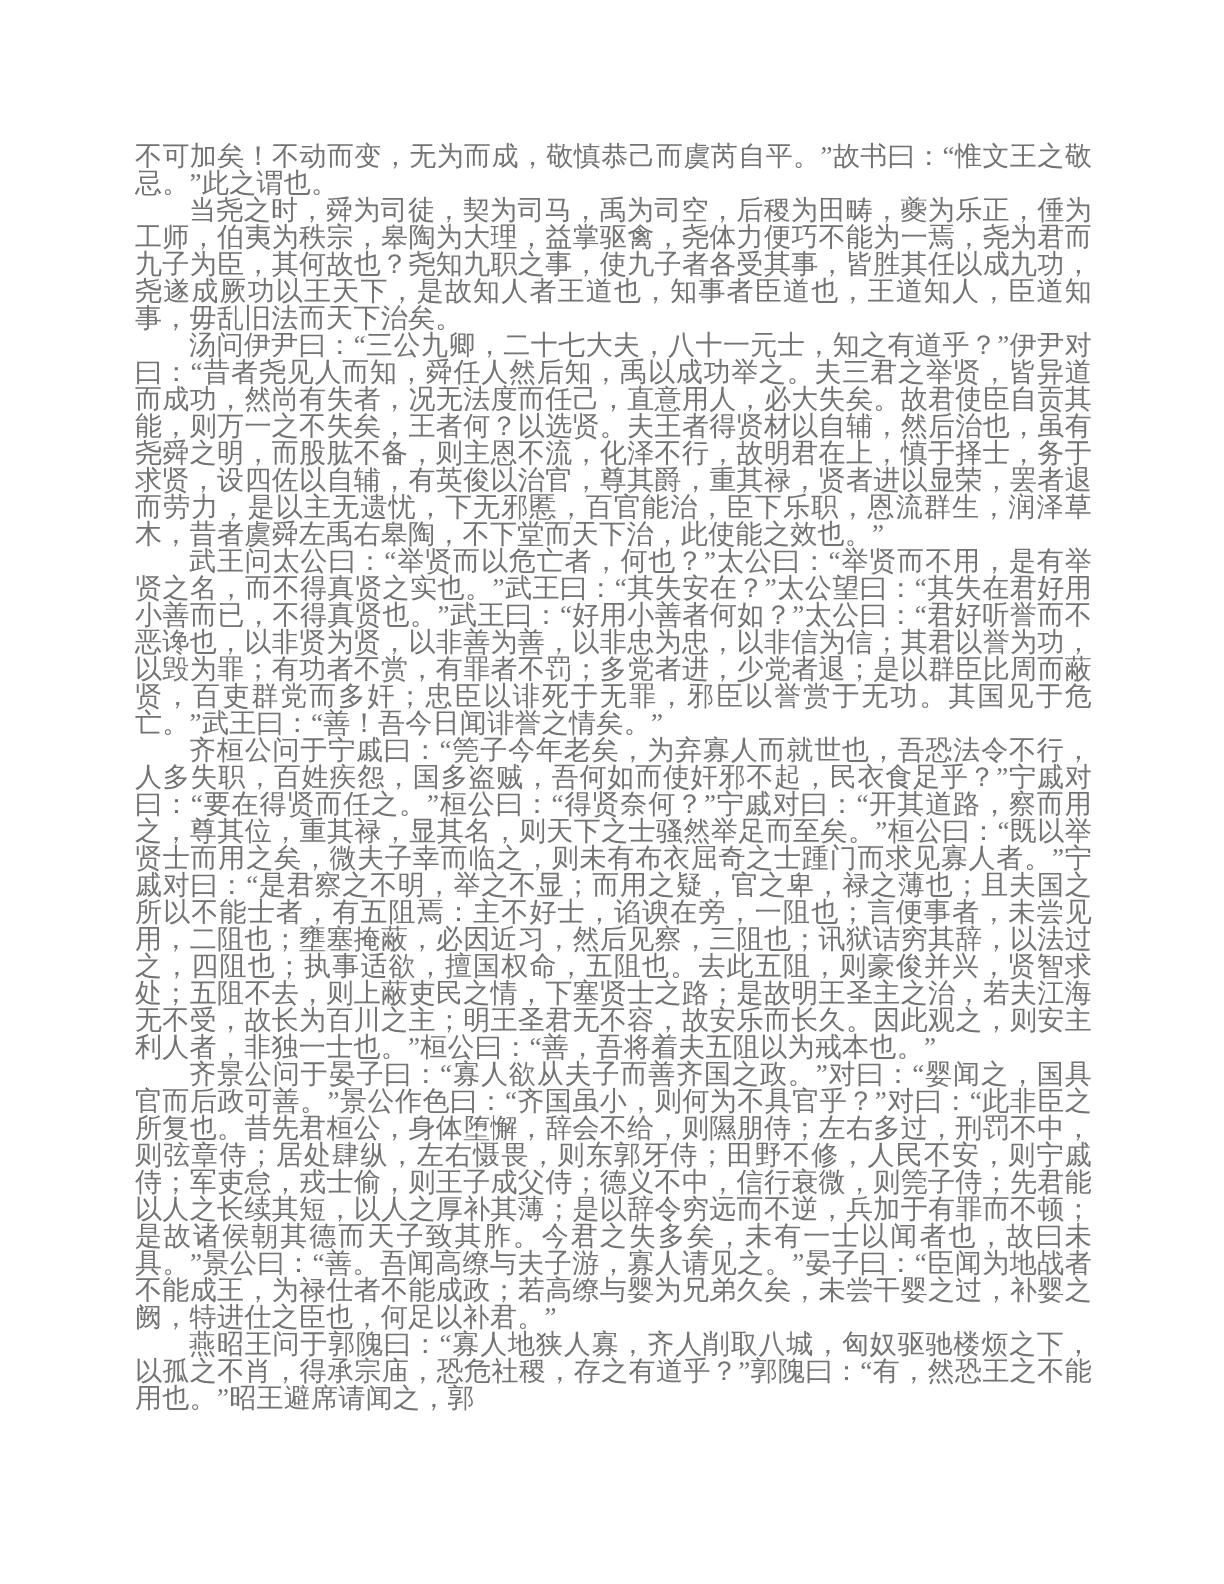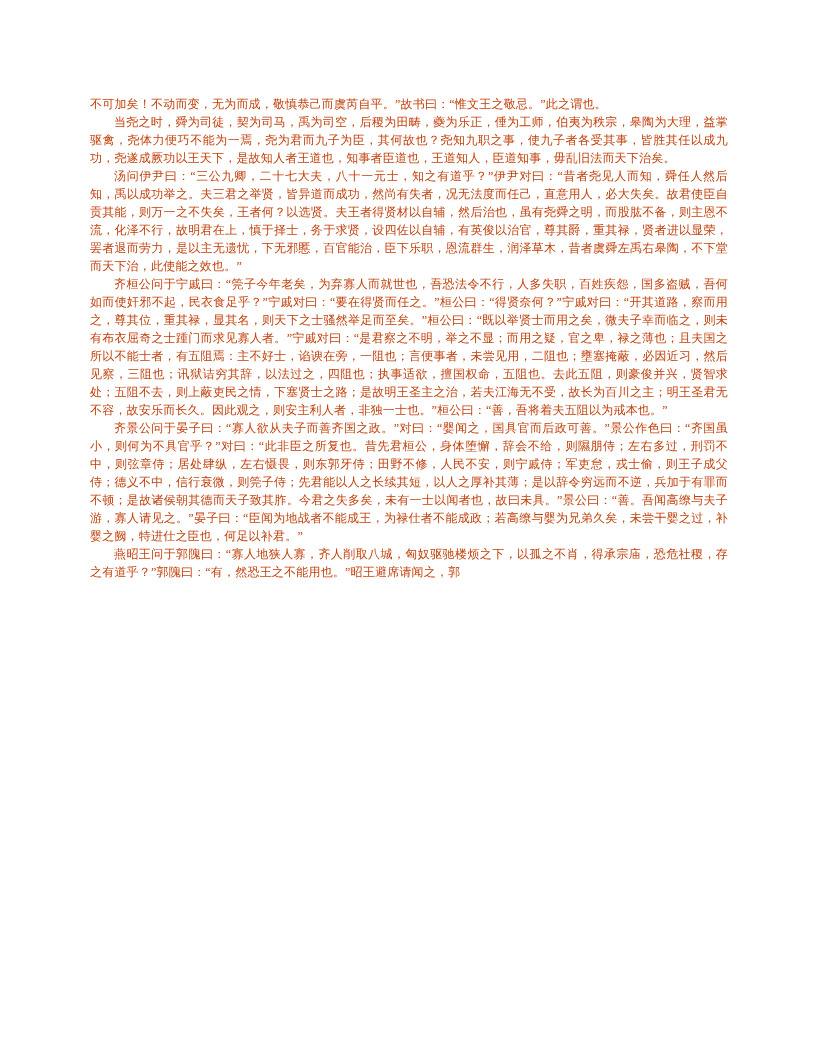--- a/index.html
+++ b/index.html
@@ -13,22 +13,22 @@
     height: 1056px;
     background: #ffffff;
     overflow: hidden;
     font-family: "Liberation Serif", "DejaVu Serif", serif;
   }
   .text-block {
     position: absolute;
     left: 90px;
     top: 95px;
     width: 638px;
-    color: #c2410c;
-    font-size: 12px;
+    color: #737373;
+    font-size: 18px;
     line-height: 18px;
     text-align: justify;
     text-justify: inter-ideograph;
     letter-spacing: 0.2px;
     word-break: break-all;
   }
   .para {
     margin: 0;
     padding: 0;
     text-indent: 2em;
@@ -38,17 +38,18 @@
   }
 </style>
 </head>
 <body>
 
 <div class="page">
   <div class="text-block">
     <p class="para continuation">不可加矣！不动而变，无为而成，敬慎恭己而虞芮自平。”故书曰：“惟文王之敬忌。”此之谓也。</p>
     <p class="para">当尧之时，舜为司徒，契为司马，禹为司空，后稷为田畴，夔为乐正，倕为工师，伯夷为秩宗，皋陶为大理，益掌驱禽，尧体力便巧不能为一焉，尧为君而九子为臣，其何故也？尧知九职之事，使九子者各受其事，皆胜其任以成九功，尧遂成厥功以王天下，是故知人者王道也，知事者臣道也，王道知人，臣道知事，毋乱旧法而天下治矣。</p>
     <p class="para">汤问伊尹曰：“三公九卿，二十七大夫，八十一元士，知之有道乎？”伊尹对曰：“昔者尧见人而知，舜任人然后知，禹以成功举之。夫三君之举贤，皆异道而成功，然尚有失者，况无法度而任己，直意用人，必大失矣。故君使臣自贡其能，则万一之不失矣，王者何？以选贤。夫王者得贤材以自辅，然后治也，虽有尧舜之明，而股肱不备，则主恩不流，化泽不行，故明君在上，慎于择士，务于求贤，设四佐以自辅，有英俊以治官，尊其爵，重其禄，贤者进以显荣，罢者退而劳力，是以主无遗忧，下无邪慝，百官能治，臣下乐职，恩流群生，润泽草木，昔者虞舜左禹右皋陶，不下堂而天下治，此使能之效也。”</p>
+    <p class="para">武王问太公曰：“举贤而以危亡者，何也？”太公曰：“举贤而不用，是有举贤之名，而不得真贤之实也。”武王曰：“其失安在？”太公望曰：“其失在君好用小善而已，不得真贤也。”武王曰：“好用小善者何如？”太公曰：“君好听誉而不恶谗也，以非贤为贤，以非善为善，以非忠为忠，以非信为信；其君以誉为功，以毁为罪；有功者不赏，有罪者不罚；多党者进，少党者退；是以群臣比周而蔽贤，百吏群党而多奸；忠臣以诽死于无罪，邪臣以誉赏于无功。其国见于危亡。”武王曰：“善！吾今日闻诽誉之情矣。”</p>
     <p class="para">齐桓公问于宁戚曰：“筦子今年老矣，为弃寡人而就世也，吾恐法令不行，人多失职，百姓疾怨，国多盗贼，吾何如而使奸邪不起，民衣食足乎？”宁戚对曰：“要在得贤而任之。”桓公曰：“得贤奈何？”宁戚对曰：“开其道路，察而用之，尊其位，重其禄，显其名，则天下之士骚然举足而至矣。”桓公曰：“既以举贤士而用之矣，微夫子幸而临之，则未有布衣屈奇之士踵门而求见寡人者。”宁戚对曰：“是君察之不明，举之不显；而用之疑，官之卑，禄之薄也；且夫国之所以不能士者，有五阻焉：主不好士，谄谀在旁，一阻也；言便事者，未尝见用，二阻也；壅塞掩蔽，必因近习，然后见察，三阻也；讯狱诘穷其辞，以法过之，四阻也；执事适欲，擅国权命，五阻也。去此五阻，则豪俊并兴，贤智求处；五阻不去，则上蔽吏民之情，下塞贤士之路；是故明王圣主之治，若夫江海无不受，故长为百川之主；明王圣君无不容，故安乐而长久。因此观之，则安主利人者，非独一士也。”桓公曰：“善，吾将着夫五阻以为戒本也。”</p>
     <p class="para">齐景公问于晏子曰：“寡人欲从夫子而善齐国之政。”对曰：“婴闻之，国具官而后政可善。”景公作色曰：“齐国虽小，则何为不具官乎？”对曰：“此非臣之所复也。昔先君桓公，身体堕懈，辞会不给，则隰朋侍；左右多过，刑罚不中，则弦章侍；居处肆纵，左右慑畏，则东郭牙侍；田野不修，人民不安，则宁戚侍；军吏怠，戎士偷，则王子成父侍；德义不中，信行衰微，则筦子侍；先君能以人之长续其短，以人之厚补其薄；是以辞令穷远而不逆，兵加于有罪而不顿；是故诸侯朝其德而天子致其胙。今君之失多矣，未有一士以闻者也，故曰未具。”景公曰：“善。吾闻高缭与夫子游，寡人请见之。”晏子曰：“臣闻为地战者不能成王，为禄仕者不能成政；若高缭与婴为兄弟久矣，未尝干婴之过，补婴之阙，特进仕之臣也，何足以补君。”</p>
     <p class="para">燕昭王问于郭隗曰：“寡人地狭人寡，齐人削取八城，匈奴驱驰楼烦之下，以孤之不肖，得承宗庙，恐危社稷，存之有道乎？”郭隗曰：“有，然恐王之不能用也。”昭王避席请闻之，郭</p>
   </div>
 </div>
 
 </body></html>

